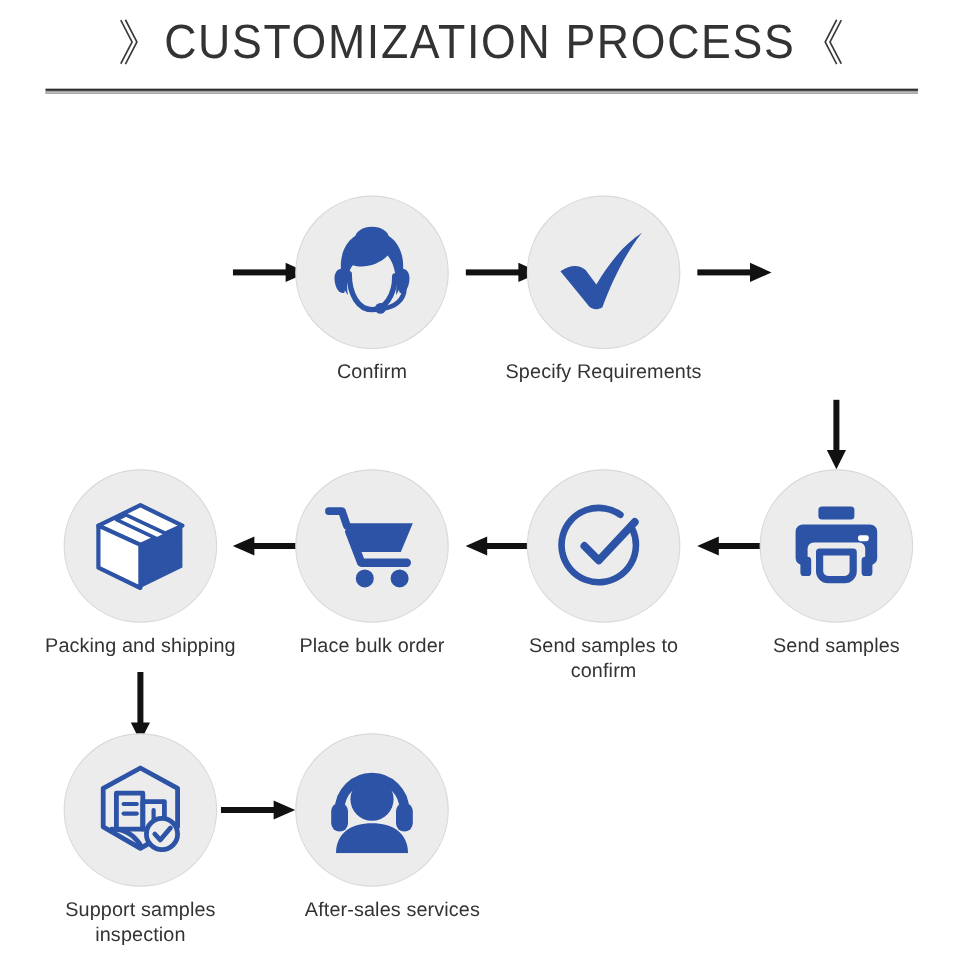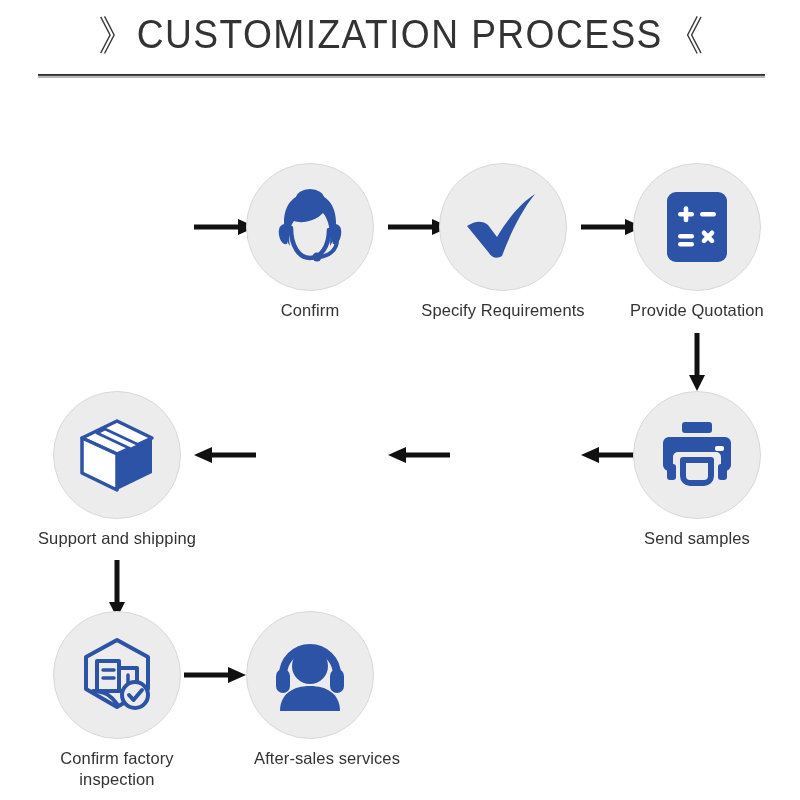--- a/index.html
+++ b/index.html
@@ -193,41 +193,20 @@
     <div class="circle">
       <span>
         <svg width="80" height="74" viewBox="0 0 80 74" aria-hidden="true">
           <path d="M4 36 C12 31 19 30 25 35 L34 47 C46 27 58 13 72 4 C59 20 48 42 39 66 C34 69 29 68 26 63 Z" fill="#2C53A5"></path>
         </svg>
       </span>
     </div>
     <div class="node-label">Specify Requirements</div>
   </div>
 
-  <div class="node" style="left:697px; top:163px;">
-    <div class="circle">
-      <span>
-        <svg width="64" height="74" viewBox="0 0 64 74" aria-hidden="true">
-          <rect x="2" y="2" width="60" height="70" rx="9" fill="#2C53A5"></rect>
-
-          <rect x="13" y="22" width="16" height="4.6" rx="2.3" fill="#ffffff"></rect>
-          <rect x="18.7" y="16.3" width="4.6" height="16" rx="2.3" fill="#ffffff"></rect>
-
-          <rect x="35" y="22" width="16" height="4.6" rx="2.3" fill="#ffffff"></rect>
-
-          <rect x="13" y="44" width="16" height="4.6" rx="2.3" fill="#ffffff"></rect>
-          <rect x="13" y="52" width="16" height="4.6" rx="2.3" fill="#ffffff"></rect>
-
-          <rect x="35" y="44.5" width="16" height="4.6" rx="2.3" fill="#ffffff" transform="rotate(45 43 46.8)"></rect>
-          <rect x="35" y="44.5" width="16" height="4.6" rx="2.3" fill="#ffffff" transform="rotate(-45 43 46.8)"></rect>
-        </svg>
-      </span>
-    </div>
-    <div class="node-label">Provide Quotation</div>
-  </div>
 
   <div class="node" style="left:697px; top:391px;">
     <div class="circle">
       <span>
         <svg width="76" height="70" viewBox="0 0 76 70" aria-hidden="true">
 
           <rect x="23" y="2" width="30" height="11" rx="3" fill="#2C53A5"></rect>
 
           <path d="M10 17 h56 a6 6 0 0 1 6 6 v22 a6 6 0 0 1 -6 6 h-4 v-14 a5 5 0 0 0 -5 -5 h-38 a5 5 0 0 0 -5 5 v14 h-4 a6 6 0 0 1 -6 -6 v-22 a6 6 0 0 1 6 -6 z" fill="#2C53A5"></path>
 
@@ -236,40 +215,68 @@
 
           <path d="M24 40 h28 v16 a7 7 0 0 1 -7 7 h-14 a7 7 0 0 1 -7 -7 z" fill="none" stroke="#2C53A5" stroke-width="6" stroke-linejoin="round"></path>
 
           <rect x="56" y="26" width="9" height="5" rx="2" fill="#ffffff"></rect>
         </svg>
       </span>
     </div>
     <div class="node-label">Send samples</div>
   </div>
 
-
+  <div class="node" style="left:503px; top:391px;">
+    <div class="circle">
+      <span>
+        <svg width="76" height="76" viewBox="0 0 76 76" aria-hidden="true">
+          <path d="M62 24 A31 31 0 1 1 52 12" fill="none" stroke="#2C53A5" stroke-width="5.5" stroke-linecap="round"></path>
+          <path d="M22 38 L34 50 L64 18" fill="none" stroke="#2C53A5" stroke-width="6.5" stroke-linecap="round" stroke-linejoin="round"></path>
+        </svg>
+      </span>
+    </div>
+    <div class="node-label">Send samples to confirm</div>
+  </div>
+
+  <div class="node" style="left:310px; top:391px;">
+    <div class="circle">
+      <span>
+        <svg width="78" height="72" viewBox="0 0 78 72" aria-hidden="true">
+
+          <path d="M3 7 h11 l4 12" fill="none" stroke="#2C53A5" stroke-width="6.5" stroke-linecap="round" stroke-linejoin="round"></path>
+
+          <path d="M17 17 h56 l-10 24 h-38 z" fill="#2C53A5"></path>
+
+          <path d="M20 24 L30 50 h38" fill="none" stroke="#2C53A5" stroke-width="7" stroke-linecap="round" stroke-linejoin="round"></path>
+          <circle cx="33" cy="63" r="7.5" fill="#2C53A5"></circle>
+          <circle cx="62" cy="63" r="7.5" fill="#2C53A5"></circle>
+        </svg>
+      </span>
+    </div>
+    <div class="node-label">Place bulk order</div>
+  </div>
 
   <div class="node" style="left:117px; top:391px;">
     <div class="circle">
       <span>
         <svg width="78" height="74" viewBox="0 0 78 74" aria-hidden="true">
 
           <path d="M4 20 L39 36 L39 72 L4 55 Z" fill="#2C53A5"></path>
 
           <path d="M74 20 L39 36 L39 72 L74 55 Z" fill="#2C53A5"></path>
 
           <path d="M4 20 L39 3 L74 20 L39 36 Z" fill="#ffffff" stroke="#2C53A5" stroke-width="3.5" stroke-linejoin="round"></path>
 
           <path d="M4 20 L39 36 L39 72 L4 55 Z" fill="#ffffff" stroke="#2C53A5" stroke-width="3.5" stroke-linejoin="round"></path>
 
           <path d="M27 11 L61 27 L53 31 L19 15 Z" fill="#ffffff" stroke="#2C53A5" stroke-width="3" stroke-linejoin="round"></path>
         </svg>
       </span>
     </div>
-    <div class="node-label">Support and shipping</div>
+    <div class="node-label">Packing and shipping</div>
   </div>
 
   <div class="node" style="left:117px; top:611px;">
     <div class="circle">
       <span>
         <svg width="78" height="76" viewBox="0 0 78 76" aria-hidden="true">
 
           <path d="M39 3 L70 20 L70 52 L39 70 L8 52 L8 20 Z" fill="none" stroke="#2C53A5" stroke-width="4" stroke-linejoin="round"></path>
 
           <path d="M19 24 h22 v30 h-22 z" fill="none" stroke="#2C53A5" stroke-width="4" stroke-linejoin="round"></path>
@@ -279,21 +286,21 @@
           <path d="M41 31 h18 v23 h-18 z" fill="none" stroke="#2C53A5" stroke-width="4" stroke-linejoin="round"></path>
           <line x1="50" y1="38" x2="50" y2="47" stroke="#2C53A5" stroke-width="3.5" stroke-linecap="round"></line>
 
           <path d="M15 54 C28 54 34 60 39 67" fill="none" stroke="#2C53A5" stroke-width="4" stroke-linecap="round"></path>
 
           <circle cx="57" cy="58" r="13" fill="#ececec" stroke="#2C53A5" stroke-width="4"></circle>
           <path d="M51 58 L55.5 63 L64 53" fill="none" stroke="#2C53A5" stroke-width="4" stroke-linecap="round" stroke-linejoin="round"></path>
         </svg>
       </span>
     </div>
-    <div class="node-label">Confirm factory
+    <div class="node-label">Support samples
 inspection</div>
   </div>
 
   <div class="node" style="left:310px; top:611px;text-align:right;">
     <div class="circle">
       <span>
         <svg width="78" height="72" viewBox="0 0 78 72" aria-hidden="true">
 
           <path d="M12 36 A27 27 0 0 1 66 36" fill="none" stroke="#2C53A5" stroke-width="8" stroke-linecap="round"></path>
 

